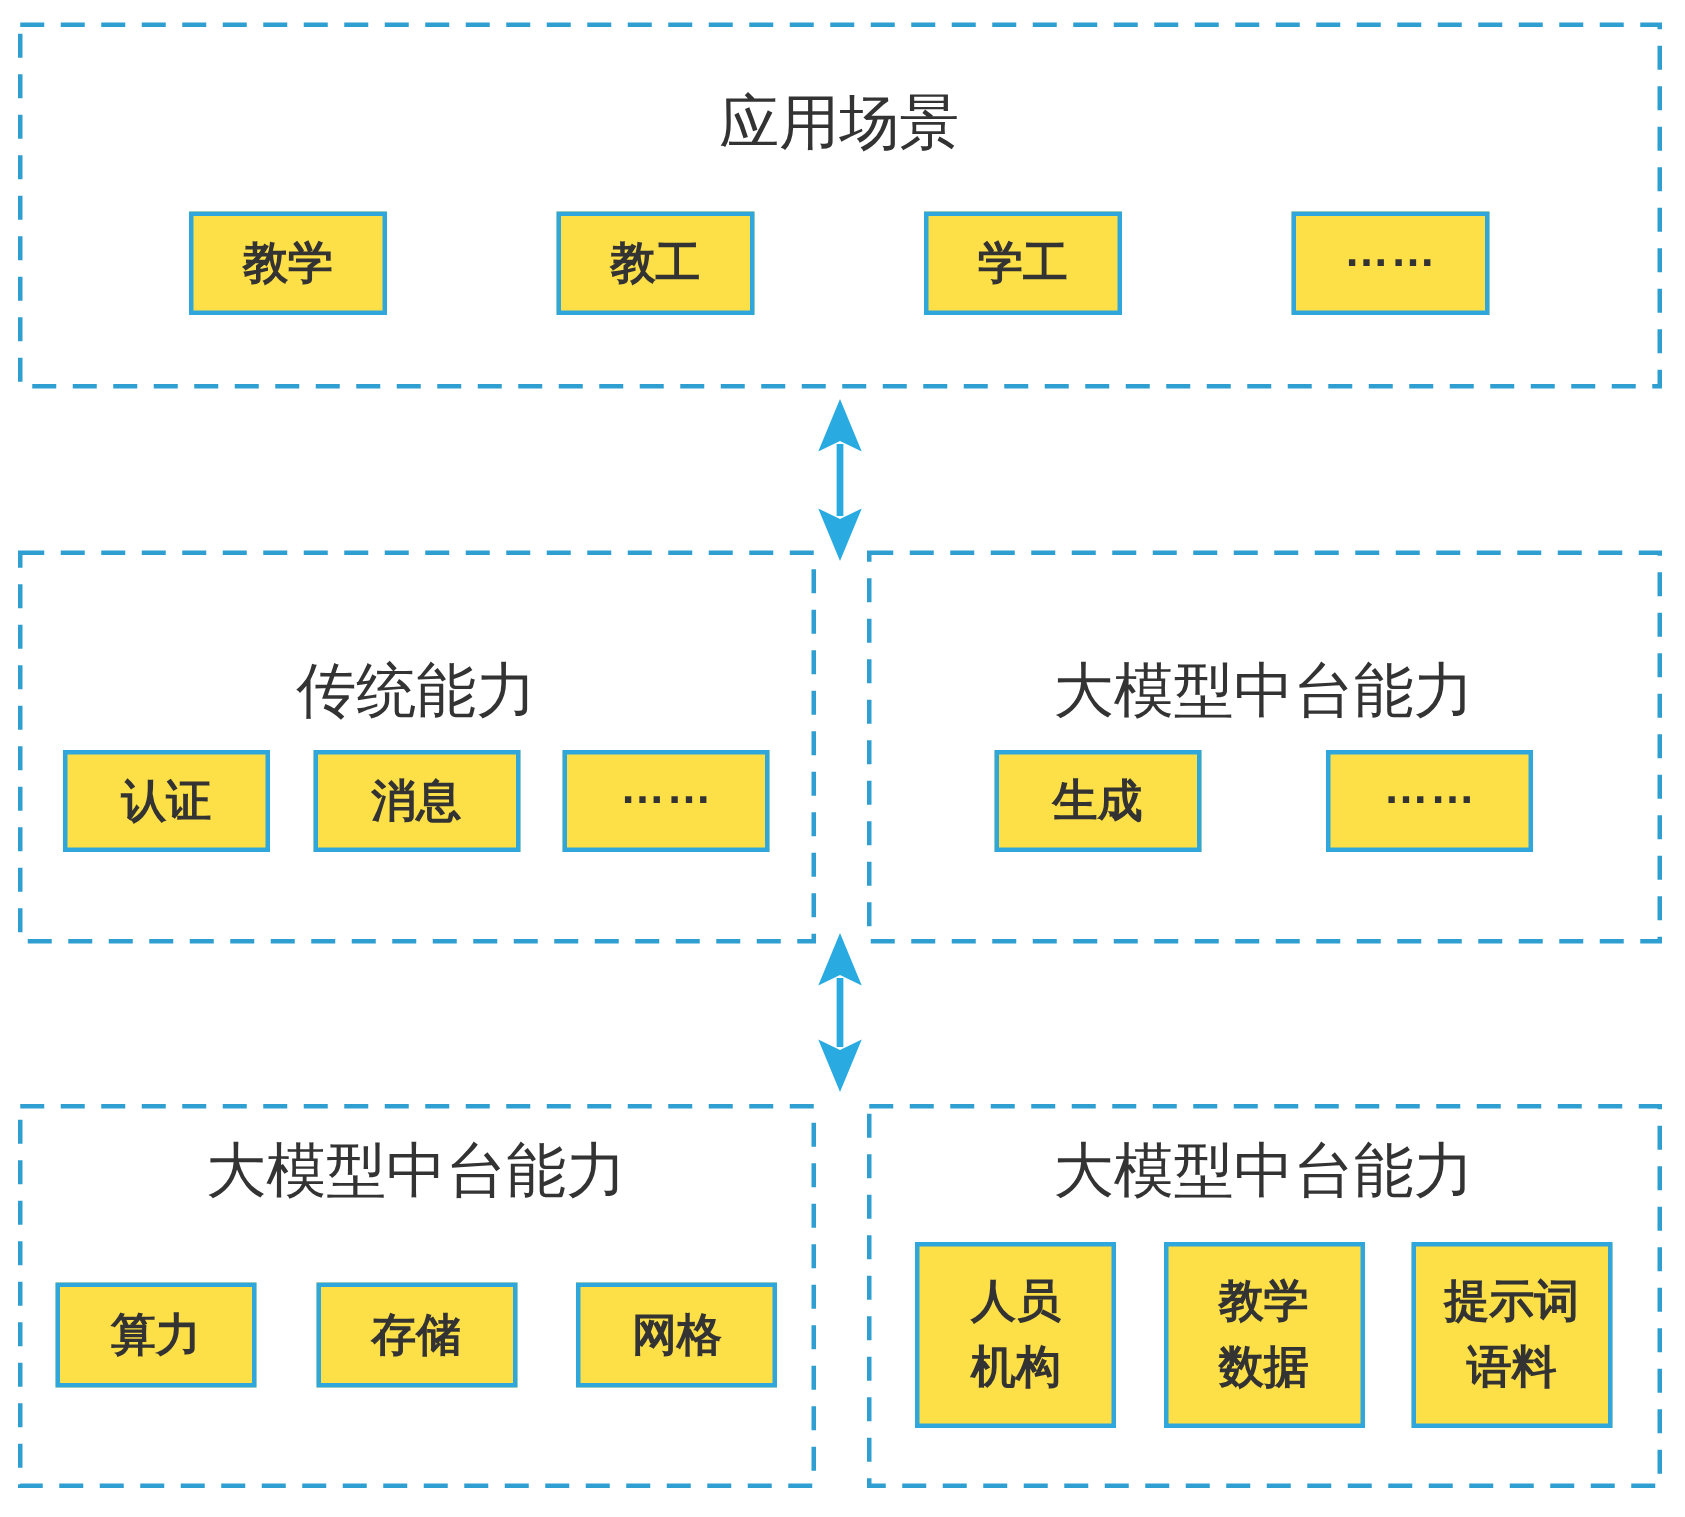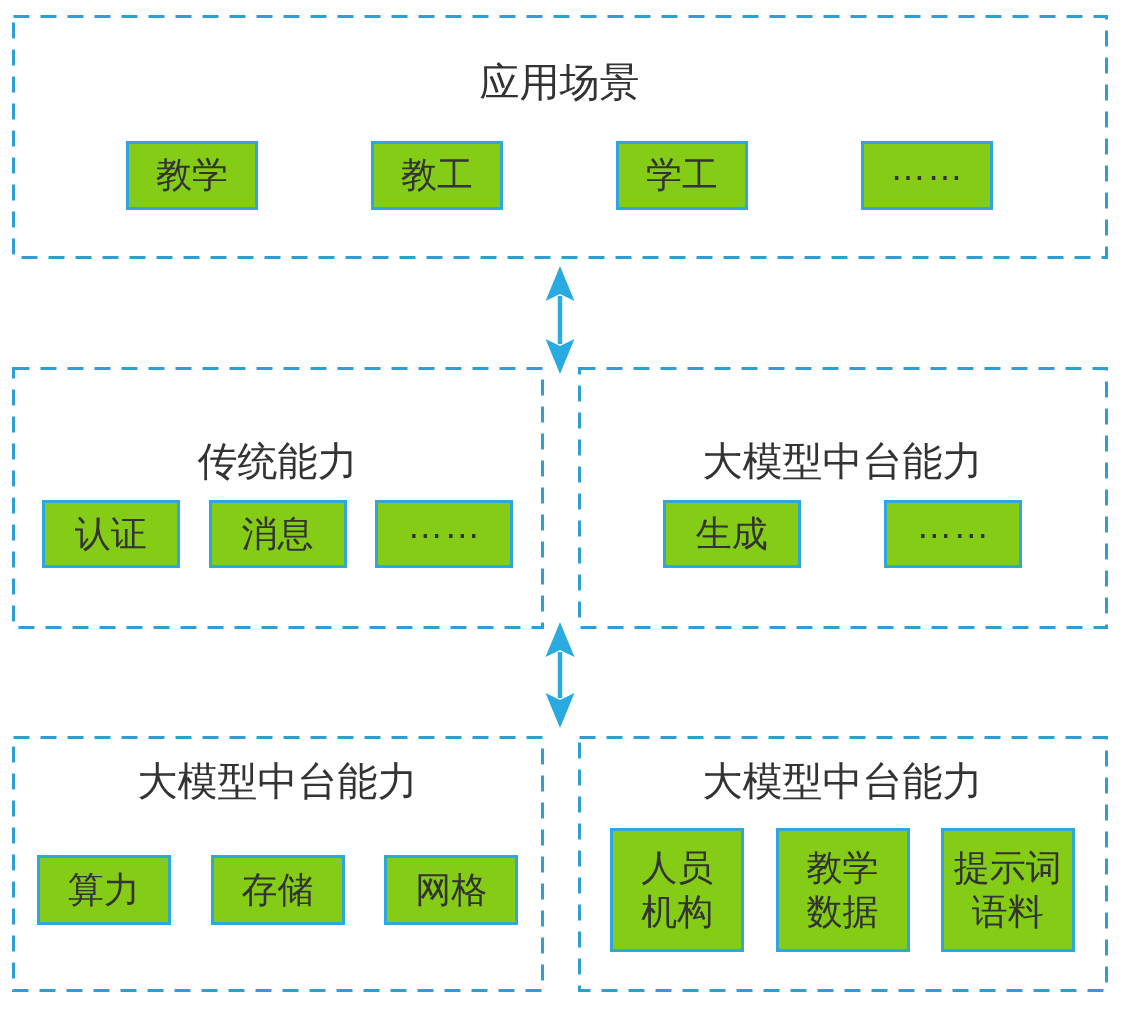--- a/index.html
+++ b/index.html
@@ -27,27 +27,27 @@
   }
   .row {
     position: absolute;
     display: flex;
     justify-content: space-evenly;
     align-items: center;
   }
   .box {
     box-sizing: border-box;
     height: 100%;
-    background: #84cc16;
+    background: #fde047;
     border: 3px solid #2FA7DC;
     display: flex;
     align-items: center;
     justify-content: center;
-    font-size: 36px;
-    font-weight: 400;
+    font-size: 30px;
+    font-weight: 700;
     color: #333333;
     text-align: center;
   }
   .box.w132 { width: 132px; }
   .box.w138 { width: 138px; }
   .box.w134 { width: 134px; }
   .box.tall { line-height: 44px; white-space: pre-line; }
   .box.dots span { display: inline-block; transform: translateY(-8px); letter-spacing: 1px; }
 </style>
 </head>

